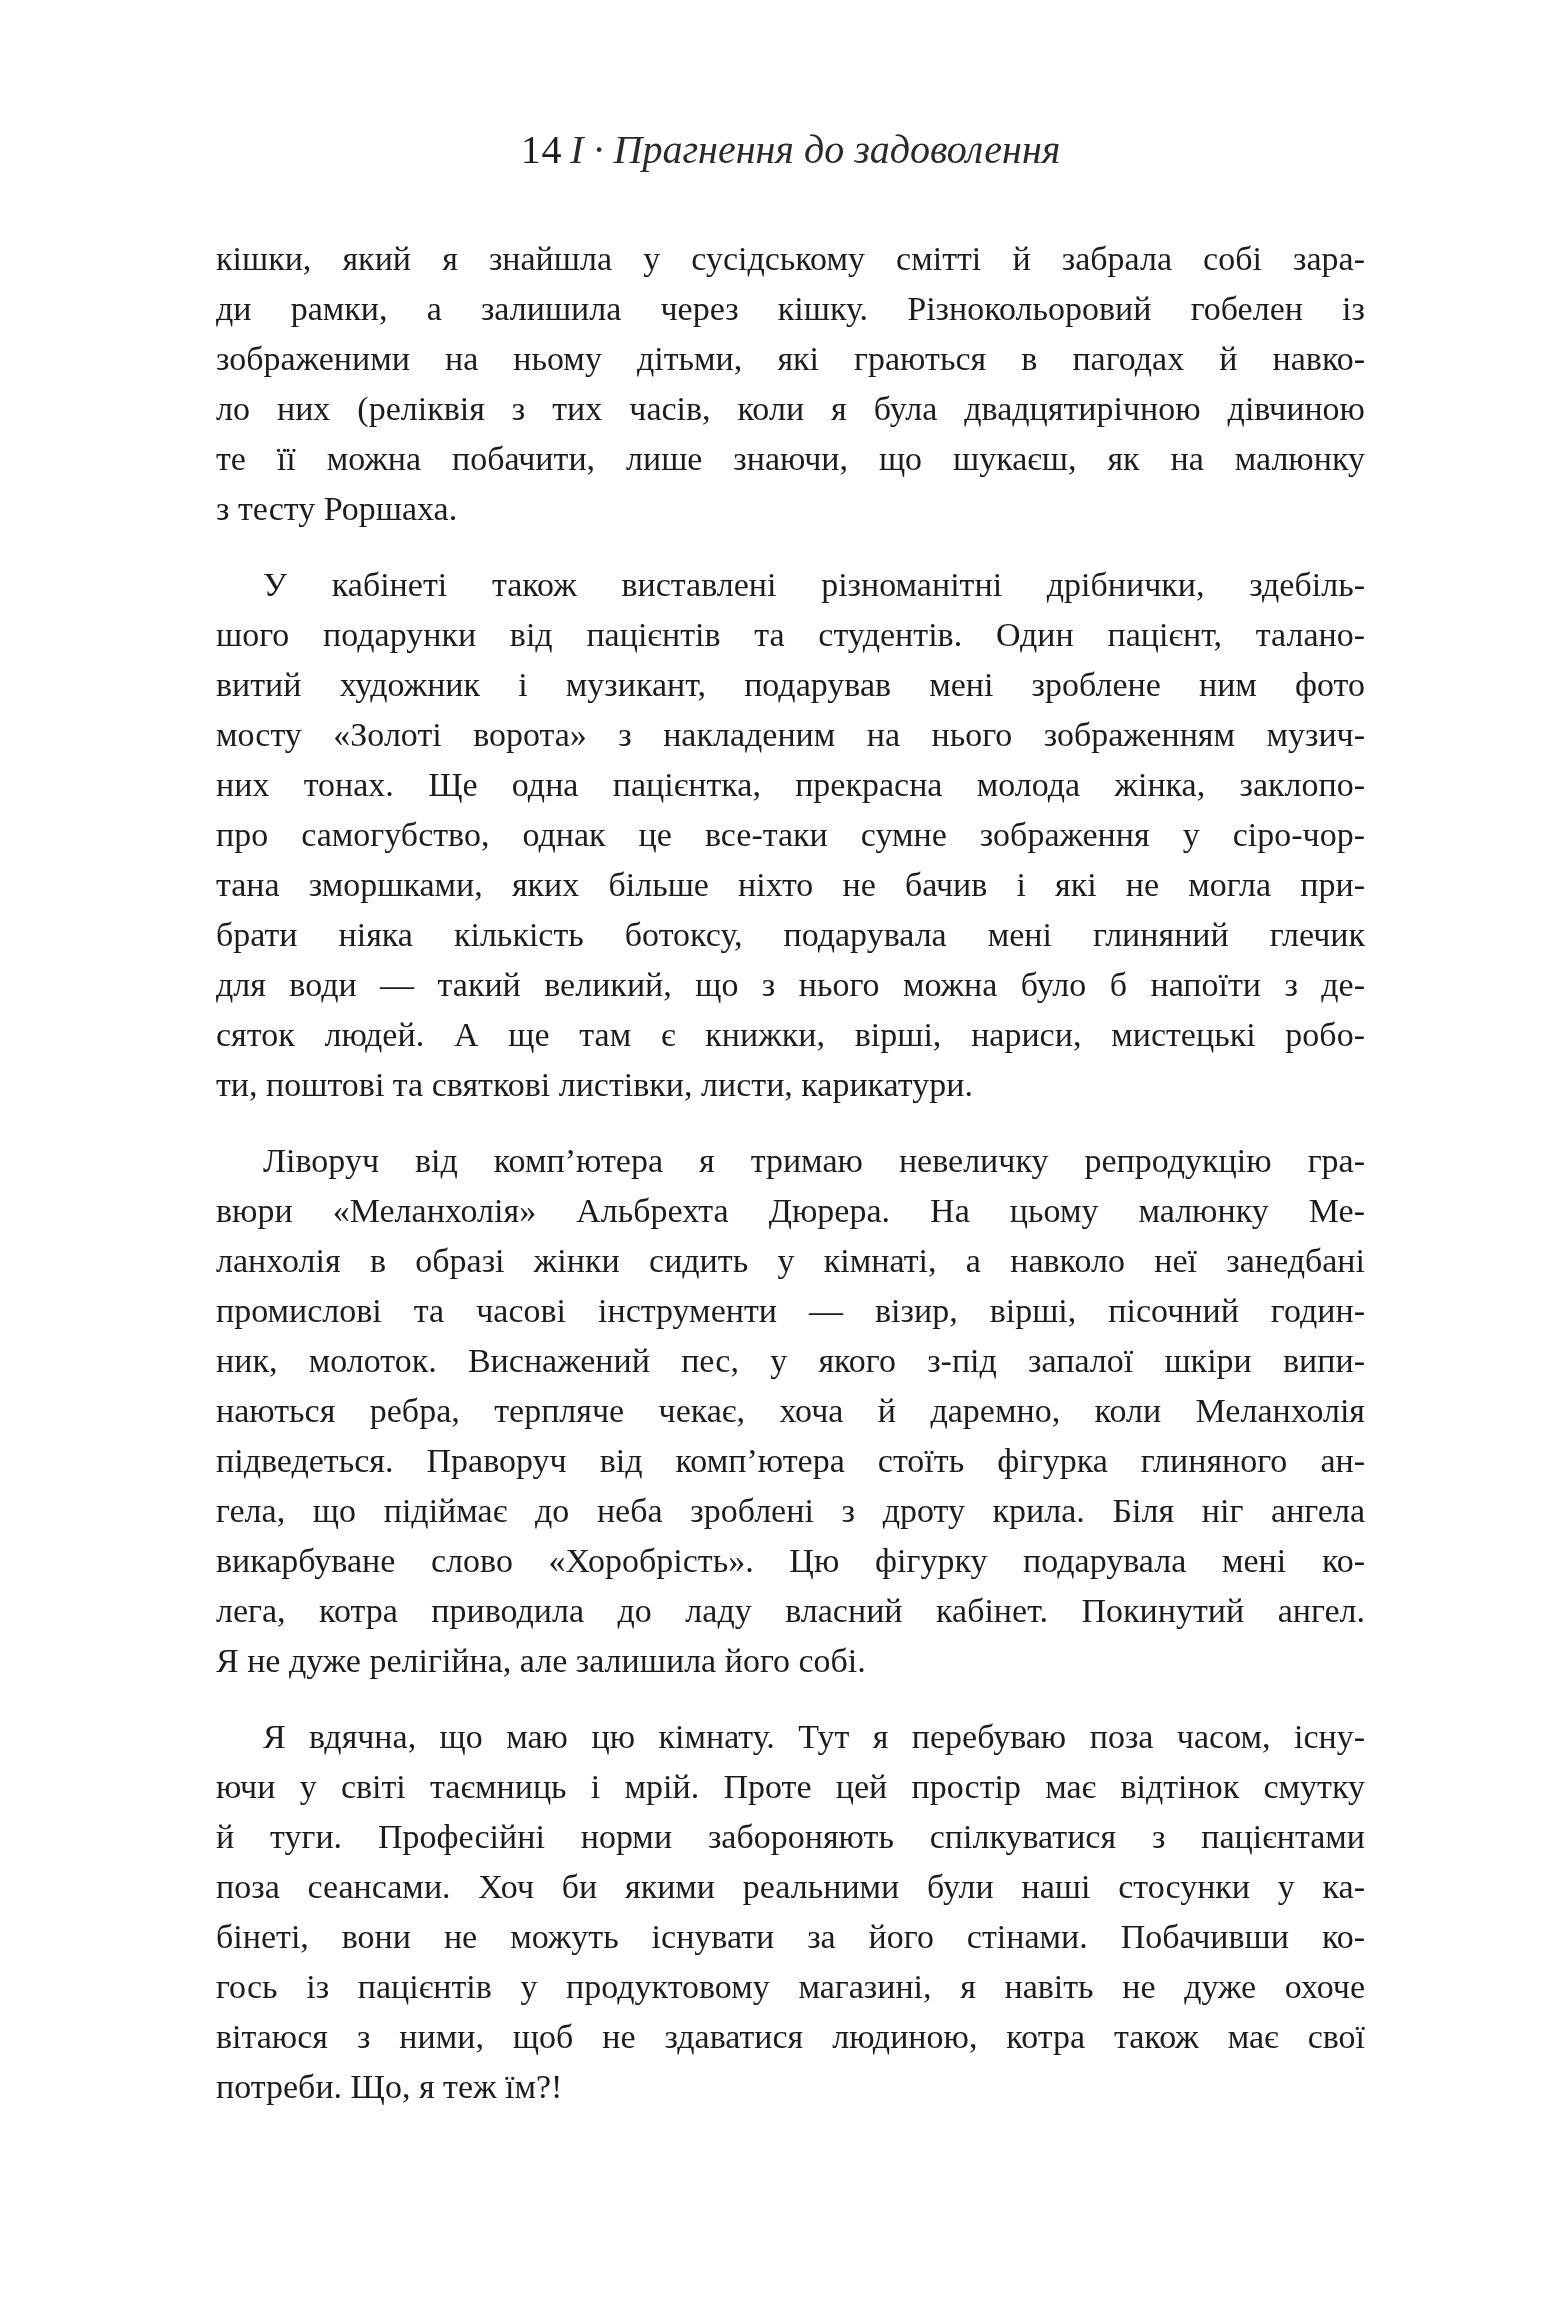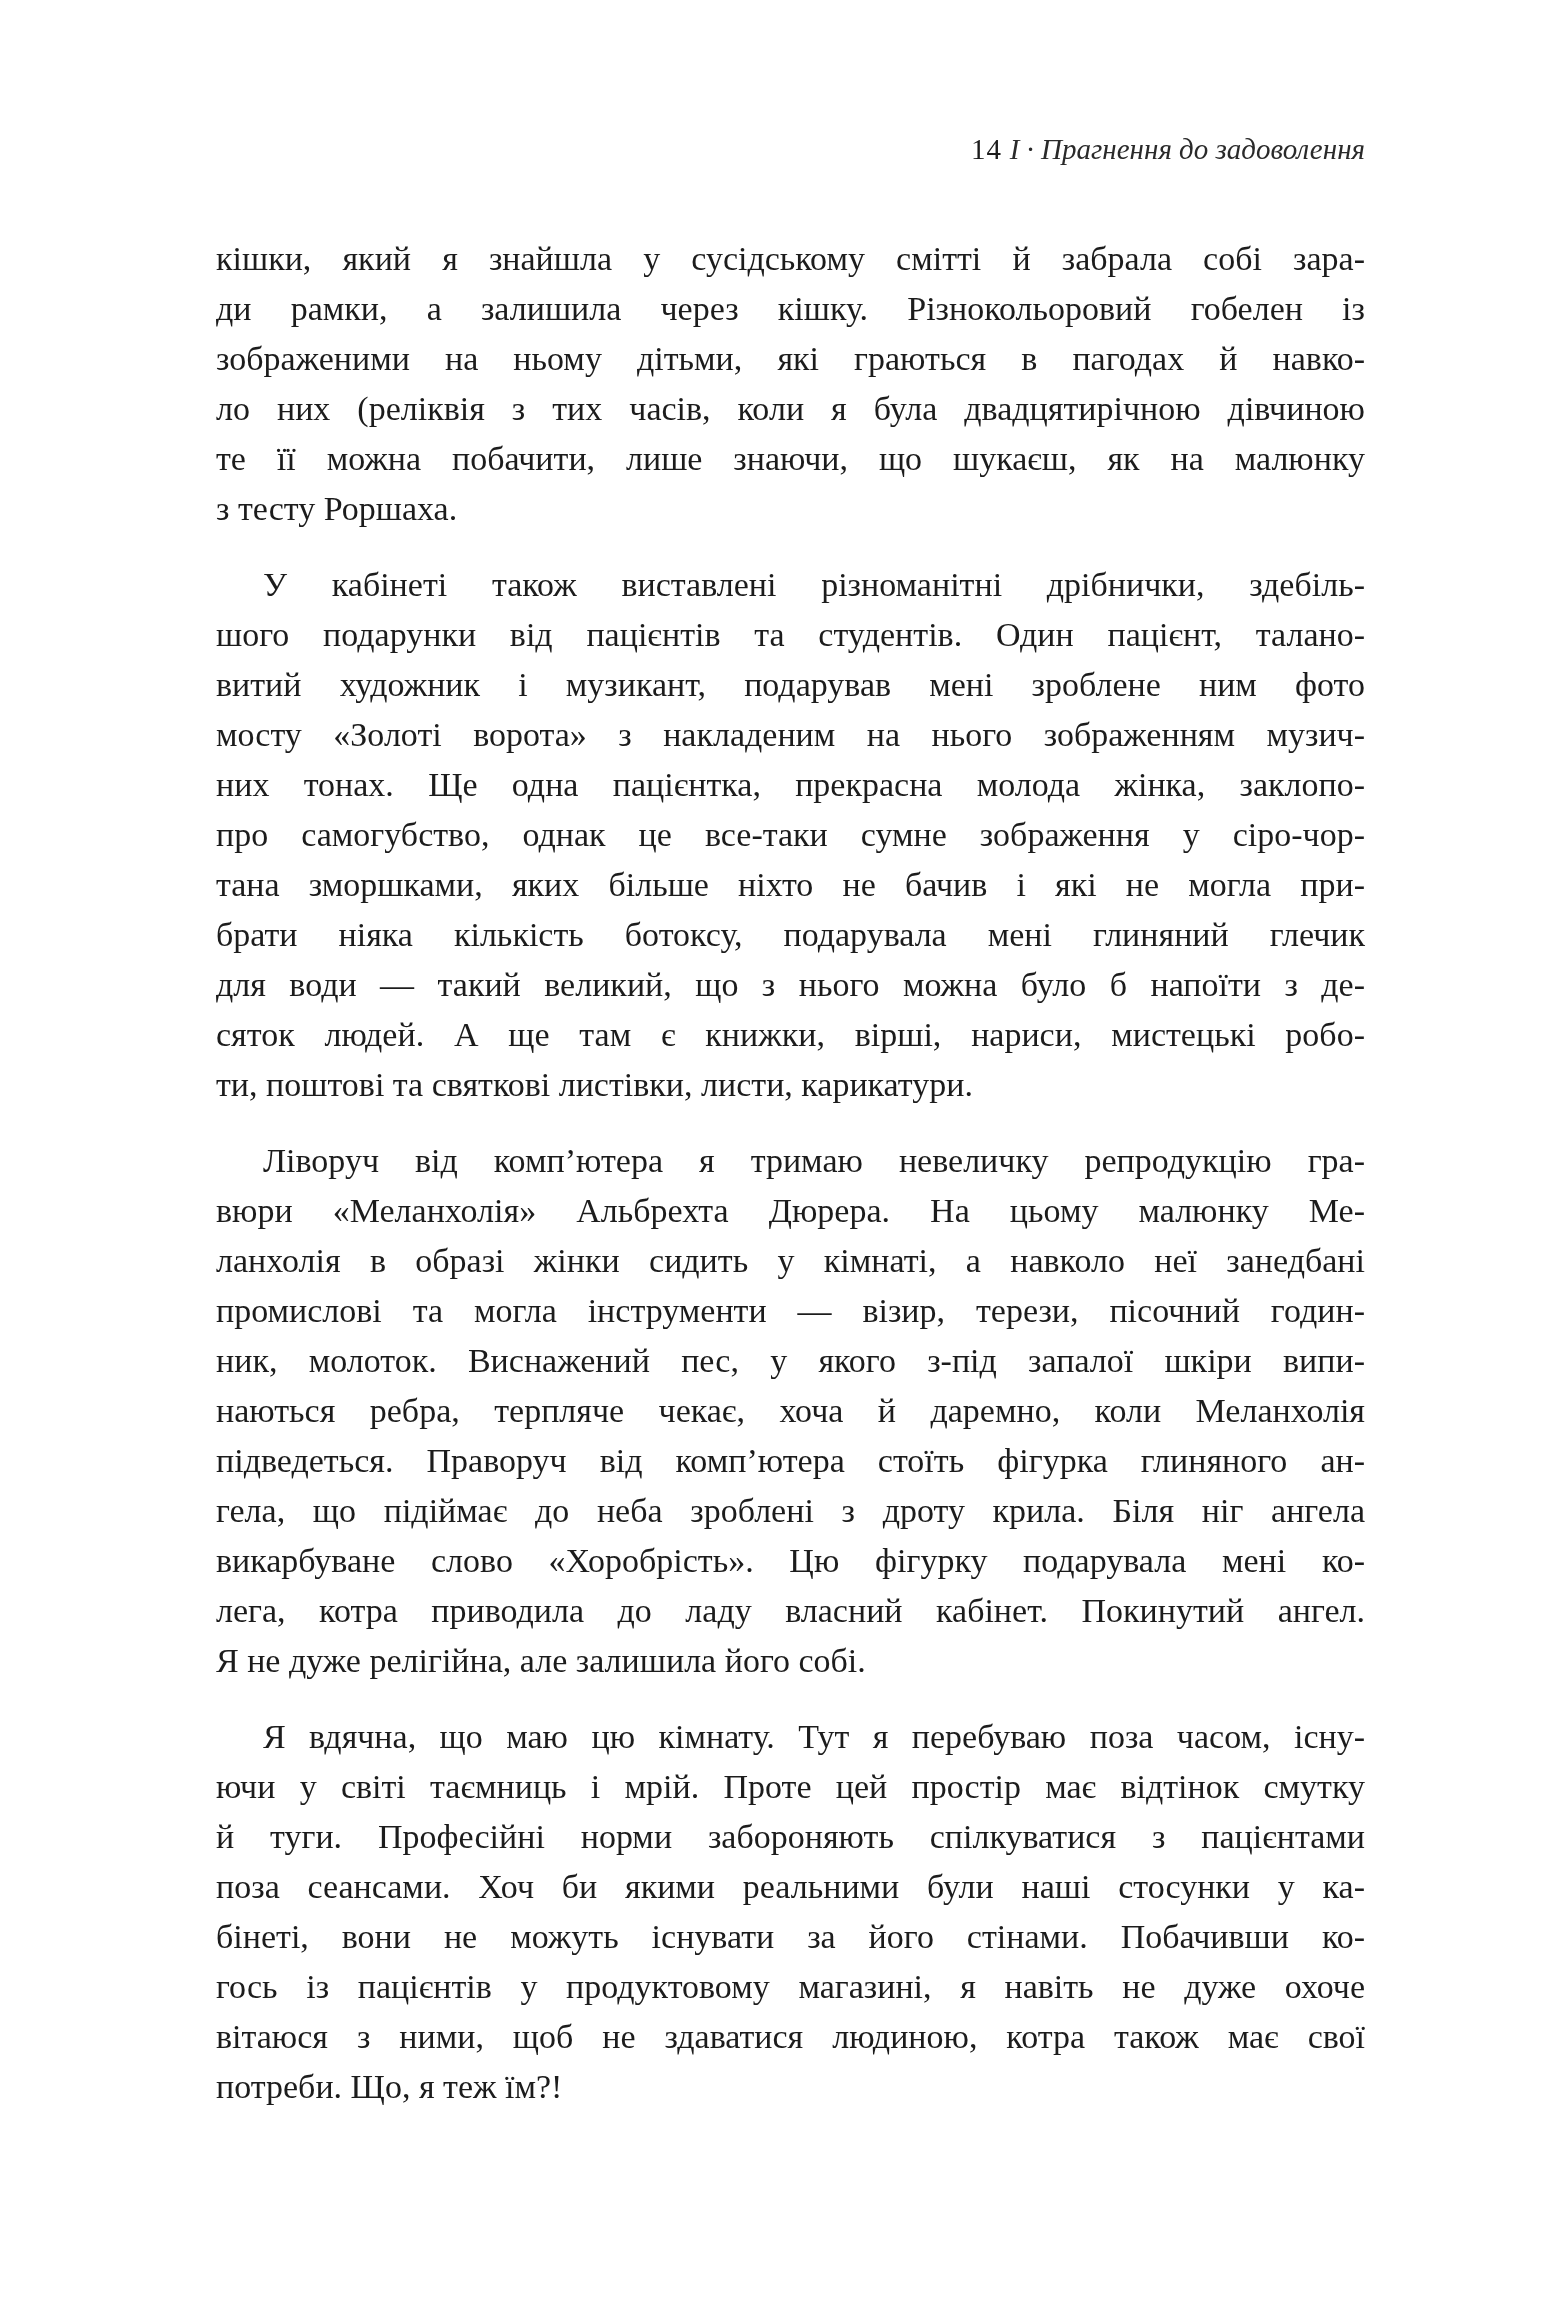--- a/index.html
+++ b/index.html
@@ -27,23 +27,23 @@
     left: 216px;
     top: 0;
     width: 1149px;
   }
   .page-header {
     position: absolute;
     left: 0;
     top: 129px;
     width: 100%;
     display: flex;
-    justify-content: flex-end;
+    justify-content: center;
     align-items: baseline;
-    font-size: 29px;
+    font-size: 40px;
     line-height: 41px;
   }
   .page-number {
     font-style: normal;
     letter-spacing: 0.8px;
   }
   .running-title {
     font-style: italic;
     color: #2a2a2a;
     margin-left: 8px;
@@ -103,21 +103,21 @@
           <div class="line">тана зморшками, яких більше ніхто не бачив і які не могла при-</div>
           <div class="line">брати ніяка кількість ботоксу, подарувала мені глиняний глечик</div>
           <div class="line">для води — такий великий, що з нього можна було б напоїти з де-</div>
           <div class="line">сяток людей. А ще там є книжки, вірші, нариси, мистецькі робо-</div>
           <div class="line last">ти, поштові та святкові листівки, листи, карикатури.</div>
         </div>
         <div class="para indent">
           <div class="line">Ліворуч від комп’ютера я тримаю невеличку репродукцію гра-</div>
           <div class="line">вюри «Меланхолія» Альбрехта Дюрера. На цьому малюнку Ме-</div>
           <div class="line">ланхолія в образі жінки сидить у кімнаті, а навколо неї занедбані</div>
-          <div class="line">промислові та могла інструменти — візир, терези, пісочний годин-</div>
+          <div class="line">промислові та часові інструменти — візир, вірші, пісочний годин-</div>
           <div class="line">ник, молоток. Виснажений пес, у якого з-під запалої шкіри випи-</div>
           <div class="line">наються ребра, терпляче чекає, хоча й даремно, коли Меланхолія</div>
           <div class="line">підведеться. Праворуч від комп’ютера стоїть фігурка глиняного ан-</div>
           <div class="line">гела, що підіймає до неба зроблені з дроту крила. Біля ніг ангела</div>
           <div class="line">викарбуване слово «Хоробрість». Цю фігурку подарувала мені ко-</div>
           <div class="line">лега, котра приводила до ладу власний кабінет. Покинутий ангел.</div>
           <div class="line last">Я не дуже релігійна, але залишила його собі.</div>
         </div>
         <div class="para indent">
           <div class="line">Я вдячна, що маю цю кімнату. Тут я перебуваю поза часом, існу-</div>

